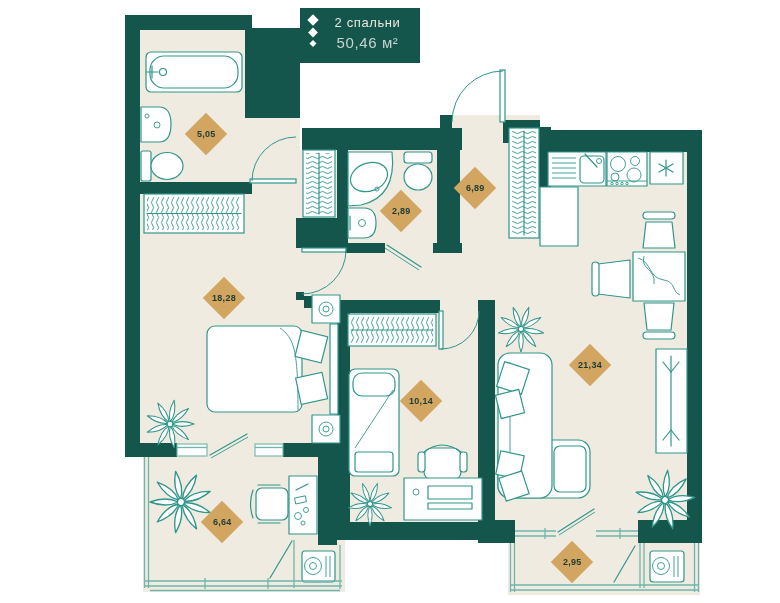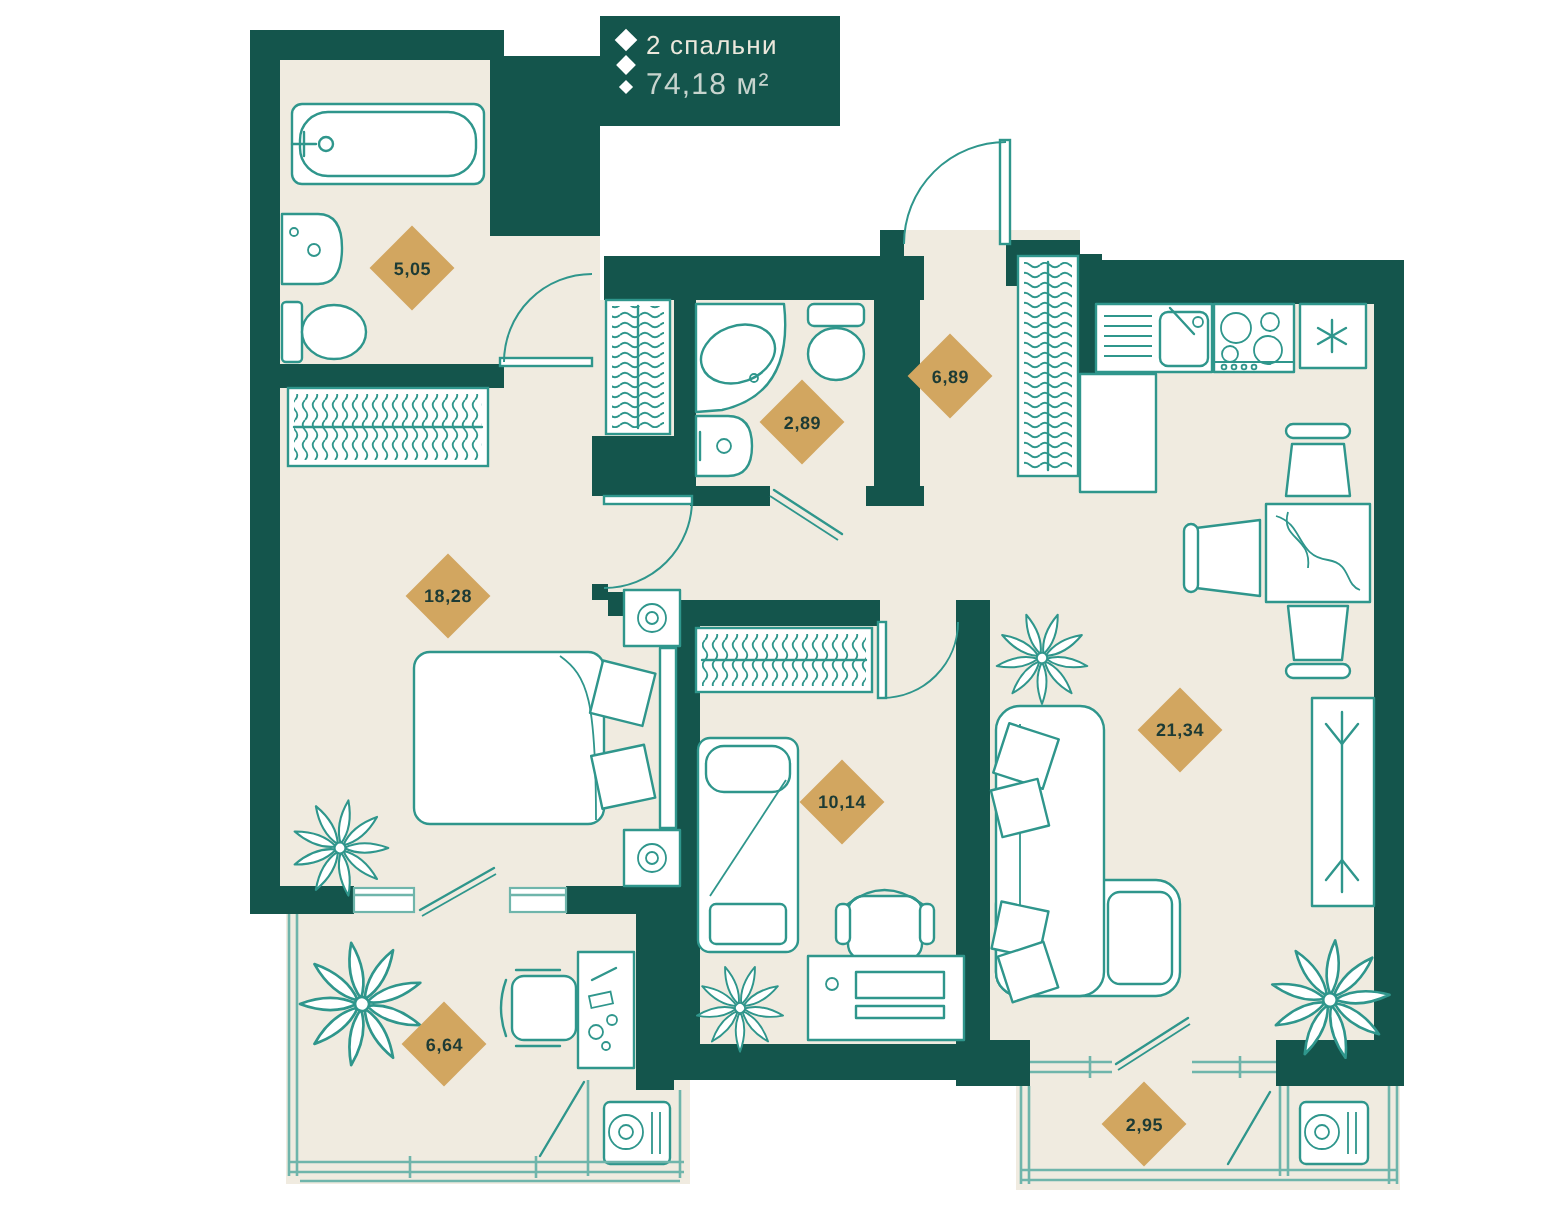--- a/index.html
+++ b/index.html
@@ -19,21 +19,21 @@
   .gl{fill:none;stroke:var(--glazing_line);stroke-width:1.3;}
   .glf{fill:#fff;stroke:var(--glazing_line);stroke-width:1.1;}
   .arc{fill:none;stroke:var(--furniture_line);stroke-width:1;}
   .leaf{fill:#fff;stroke:var(--furniture_line);stroke-width:1.2;}
   .hatchbg{fill:#fff;stroke:var(--furniture_line);stroke-width:1.2;}
   .diamond{position:absolute;width:30px;height:30px;background:var(--area_diamond);
            transform:rotate(45deg);display:flex;align-items:center;justify-content:center;}
   .diamond span{transform:rotate(-45deg);font-size:9px;font-weight:700;color:var(--area_text);
                 letter-spacing:.3px;white-space:nowrap;}
   .badge{position:absolute;left:300px;top:8px;width:120px;height:55px;background:var(--badge_bg);
-         box-sizing:border-box;padding:7px 8px 0 23px;}
+         box-sizing:border-box;padding:7px 8px 0 23px;text-align:center;}
   .badge .t1{font-size:13px;color:var(--badge_text);letter-spacing:.6px;}
   .badge .t2{font-size:15px;color:var(--badge_area_text);letter-spacing:.6px;margin-top:4px;}
   .bicon{position:absolute;left:7px;top:5px;width:12px;height:46px;}
   .bicon i{position:absolute;left:50%;background:#fff;transform:translateX(-50%) rotate(45deg);display:block;}
   .bicon i.d1{width:8px;height:8px;top:3px;}
   .bicon i.d2{width:7px;height:7px;top:16px;}
   .bicon i.d3{width:5px;height:5px;top:28px;}
 </style>
 </head>
 <body>
@@ -393,15 +393,15 @@
       <span>2,95</span>
     </div>
 
   <div class="badge">
     <div class="bicon">
         <i class="d1"></i>
         <i class="d2"></i>
         <i class="d3"></i>
       </div>
     <div class="t1">2 спальни</div>
-    <div class="t2">74,18 м²</div>
+    <div class="t2">50,46 м²</div>
   </div>
 </div>
 
 </body></html>

